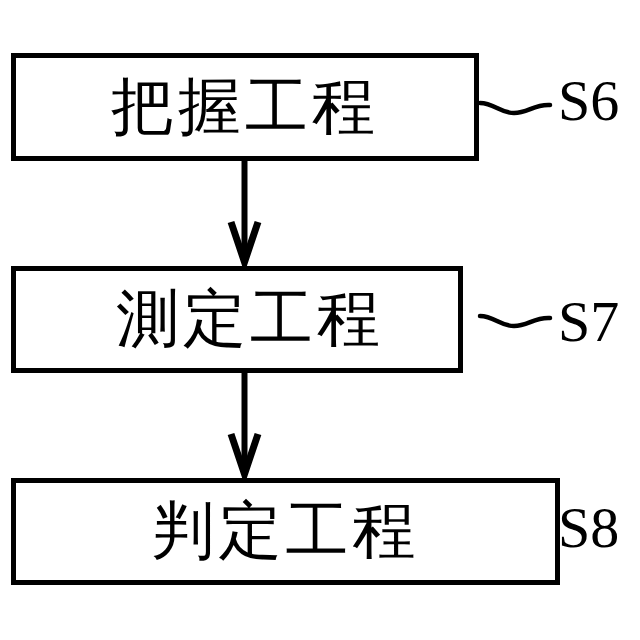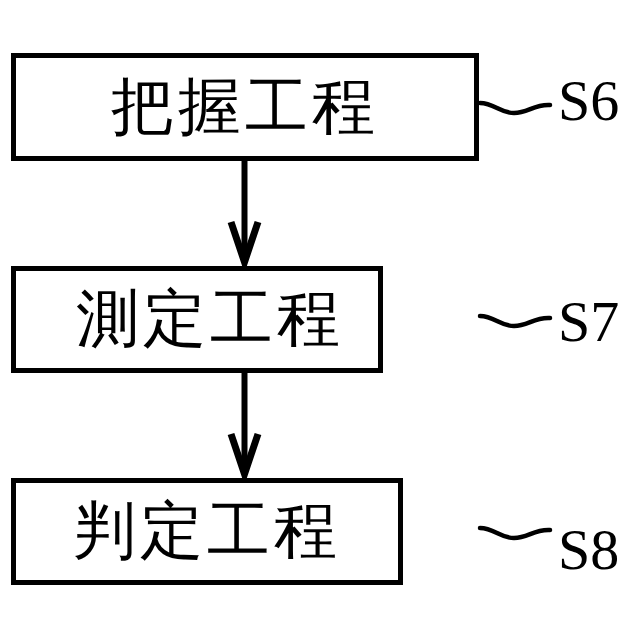--- a/index.html
+++ b/index.html
@@ -78,23 +78,23 @@
     <g>
       <path d="M 480 528 C 494 528, 500 538, 514 538 C 528 538, 534 529, 550 530" fill="none" stroke="#000000" stroke-width="4.5" stroke-linecap="round"></path>
     </g>
   </svg>
 
   <div class="step-box" style="left:11px; top:53px; width:468px; height:108px;">
     <span class="step-label">把握工程</span>
   </div>
   <div class="ref-label" style="left:558px; top:72px;">S6</div>
 
-  <div class="step-box" style="left:11px; top:266px; width:372px; height:107px;padding-left:26px;">
+  <div class="step-box" style="left:11px; top:266px; width:452px; height:107px;padding-left:26px;">
     <span class="step-label">測定工程</span>
   </div>
   <div class="ref-label" style="left:558px; top:285px;margin-top:8px;">S7</div>
 
-  <div class="step-box" style="left:11px; top:478px; width:392px; height:107px;">
+  <div class="step-box" style="left:11px; top:478px; width:549px; height:107px;">
     <span class="step-label">判定工程</span>
   </div>
-  <div class="ref-label" style="left:558px; top:521px;">S8</div>
+  <div class="ref-label" style="left:558px; top:499px;">S8</div>
 
 </div>
 
 </body></html>

